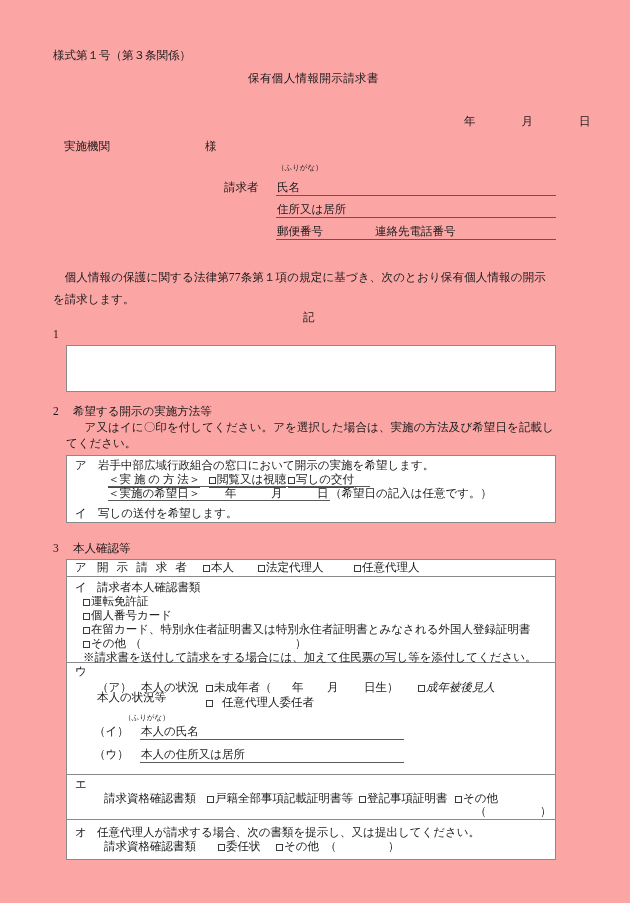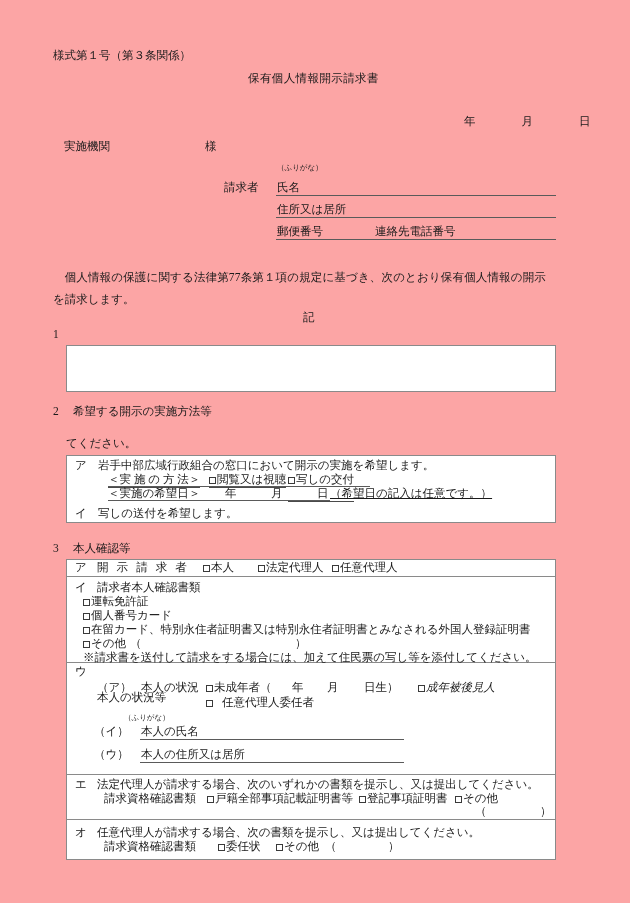--- a/index.html
+++ b/index.html
@@ -93,56 +93,57 @@
   <div class="t" style="left:303px; top:312px;">記</div>
 
   <div class="t" style="left:53px; top:329px;">1</div>
 
   <div class="box" style="left:66px; top:345px; width:490px; height:47px;">
     <div class="t" style="left:6px; top:6px; position:absolute;"></div>
   </div>
 
   <div class="t" style="left:53px; top:406px;">2</div>
   <div class="t" style="left:73px; top:406px;">希望する開示の実施方法等</div>
+  <div class="t" style="left:73px; top:422px; letter-spacing:0.1px;">　ア又はイに〇印を付してください。アを選択した場合は、実施の方法及び希望日を記載し</div>
   <div class="t" style="left:66px; top:438px;">てください。</div>
 
   <div class="box" style="left:66px; top:455px; width:490px; height:68px;"></div>
 
   <div class="t" style="left:75px; top:460px;">ア</div>
   <div class="t" style="left:98px; top:460px;">岩手中部広域行政組合の窓口において開示の実施を希望します。</div>
 
   <div class="t ul" style="left:108px; top:474px; padding-bottom:1px;">＜実 施 の 方 法＞</div>
   <div class="t ul" style="left:209px; top:474px; padding-bottom:1px;"><span class="cb"></span><span>閲覧又は視聴</span></div>
-  <div class="t ul" style="left:288px; top:474px; padding-bottom:15px;"><span class="cb"></span><span>写しの交付</span></div>
+  <div class="t ul" style="left:288px; top:474px; padding-bottom:1px;"><span class="cb"></span><span>写しの交付</span></div>
   <div class="underrow" style="left:108px; top:486px; width:262px;"></div>
 
   <div class="t" style="left:108px; top:488px;">＜実施の希望日＞</div>
   <div class="t" style="left:225px; top:488px;">年</div>
   <div class="t" style="left:271px; top:488px;">月</div>
   <div class="t" style="left:317px; top:488px;">日</div>
   <div class="underrow" style="left:108px; top:500px; width:222px;"></div>
-  <div class="t" style="left:330px; top:488px;text-decoration:underline;">（希望日の記入は任意です。）</div>
+  <div class="t" style="left:330px; top:488px;">（希望日の記入は任意です。）</div>
 
   <div class="t" style="left:75px; top:508px;">イ</div>
   <div class="t" style="left:98px; top:508px;">写しの送付を希望します。</div>
 
   <div class="t" style="left:53px; top:543px;">3</div>
   <div class="t" style="left:73px; top:543px;">本人確認等</div>
 
   <div class="box" style="left:66px; top:559px; width:490px; height:301px;"></div>
   <div class="hr" style="left:66px; top:576px; width:490px;"></div>
   <div class="hr" style="left:66px; top:662px; width:490px;"></div>
   <div class="hr" style="left:66px; top:774px; width:490px;"></div>
   <div class="hr" style="left:66px; top:819px; width:490px;"></div>
 
   <div class="t" style="left:75px; top:562px;">ア</div>
   <div class="t sp1" style="left:97px; top:562px;">開 示 請 求 者</div>
   <div class="t" style="left:203px; top:562px;"><span class="cb"></span><span>本人</span></div>
   <div class="t" style="left:258px; top:562px;"><span class="cb"></span><span>法定代理人</span></div>
-  <div class="t" style="left:332px; top:562px;"><span class="cb"></span><span>任意代理人</span></div>
+  <div class="t" style="left:354px; top:562px;"><span class="cb"></span><span>任意代理人</span></div>
 
   <div class="t" style="left:75px; top:582px;">イ</div>
   <div class="t" style="left:97px; top:582px;">請求者本人確認書類</div>
 
   <div class="t" style="left:83px; top:596px;"><span class="cb"></span><span>運転免許証</span></div>
   <div class="t" style="left:83px; top:610px;"><span class="cb"></span><span>個人番号カード</span></div>
   <div class="t" style="left:83px; top:624px;"><span class="cb"></span><span>在留カード、特別永住者証明書又は特別永住者証明書とみなされる外国人登録証明書</span></div>
 
   <div class="t" style="left:83px; top:638px;"><span class="cb"></span><span>その他</span></div>
   <div class="t" style="left:130px; top:638px;">（</div>
@@ -167,21 +168,20 @@
 
   <div class="t" style="left:94px; top:726px;">（イ）</div>
   <div class="t" style="left:141px; top:726px;">本人の氏名</div>
   <div class="underrow" style="left:140px; top:739px; width:264px;"></div>
 
   <div class="t" style="left:94px; top:749px;">（ウ）</div>
   <div class="t" style="left:141px; top:749px;">本人の住所又は居所</div>
   <div class="underrow" style="left:140px; top:762px; width:264px;"></div>
 
   <div class="t" style="left:75px; top:779px;">エ</div>
-  <div class="t" style="left:97px; top:779px;">法定代理人が請求する場合、次のいずれかの書類を提示し、又は提出してください。</div>
 
   <div class="t" style="left:104px; top:793px;">請求資格確認書類</div>
   <div class="t" style="left:207px; top:793px;"><span class="cb"></span><span>戸籍全部事項記載証明書等</span></div>
   <div class="t" style="left:359px; top:793px;"><span class="cb"></span><span>登記事項証明書</span></div>
   <div class="t" style="left:455px; top:793px;"><span class="cb"></span><span>その他</span></div>
 
   <div class="t" style="left:475px; top:806px;">（</div>
   <div class="t" style="left:540px; top:806px;">）</div>
 
   <div class="t" style="left:75px; top:827px;">オ</div>

